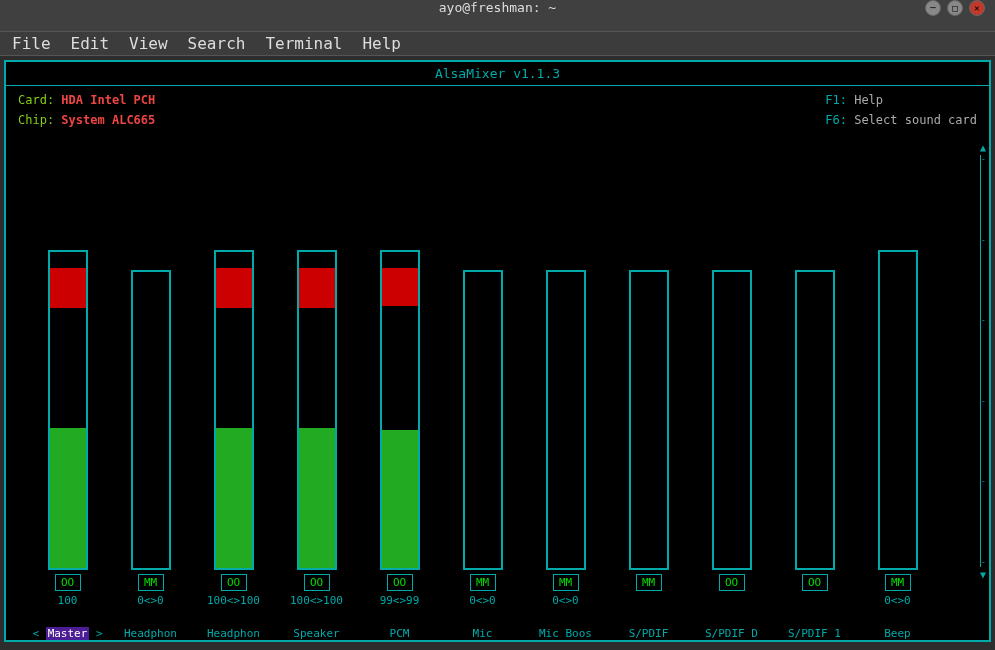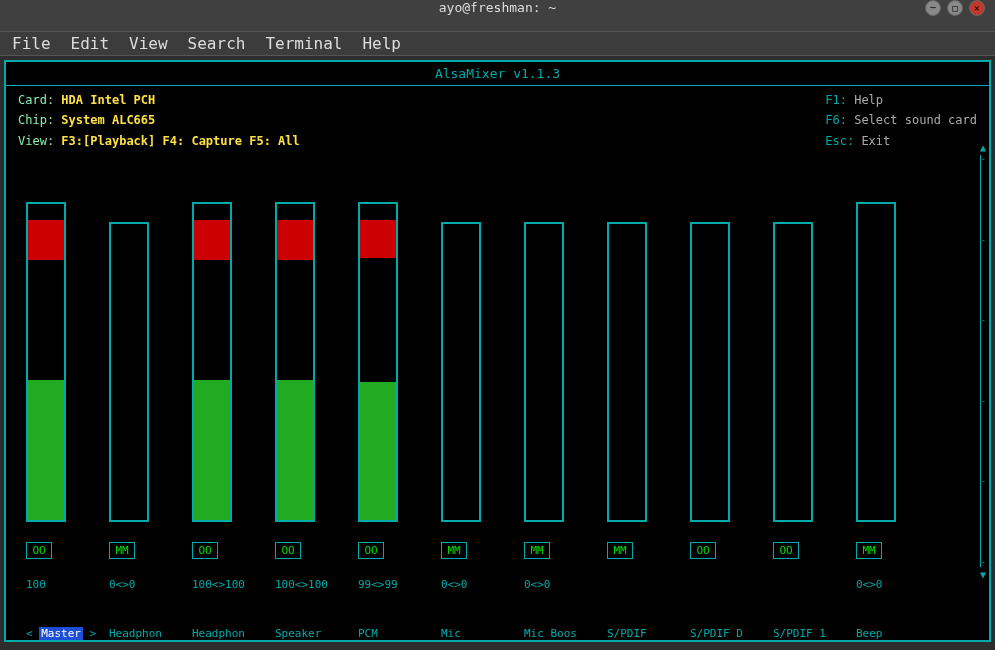--- a/index.html
+++ b/index.html
@@ -88,24 +88,24 @@
       display: flex;
       justify-content: space-between;
       padding: 4px 12px;
     }
     .info-left {
       color: #aaa;
       font-size: 12px;
       line-height: 1.7;
     }
     .info-left span.key {
-      color: #86efac;
+      color: #84cc16;
     }
     .info-left span.val {
-      color: #fde047;
+      color: #ef4444;
       font-weight: bold;
     }
     .info-right {
       color: #aaa;
       font-size: 12px;
       line-height: 1.7;
       text-align: left;
     }
     .info-right .key {
       color: #00aaaa;
@@ -146,24 +146,23 @@
       display: flex;
       align-items: flex-end;
       padding: 8px 20px 0 20px;
       gap: 0;
       overflow: hidden;
     }
 
     .channel {
       display: flex;
       flex-direction: column;
-      align-items: flex-start;
+      align-items: center;
       width: 83px;
       flex-shrink: 0;
-      gap: 16px;
     }
 
     
     .fader-container {
       width: 40px;
       height: 320px;
       border: 2px solid #00aaaa;
       position: relative;
       display: flex;
       flex-direction: column;
@@ -244,26 +243,24 @@
 </div>
 
 <div class="alsamixer-container">
 
   <div class="alsa-title">AlsaMixer v1.1.3</div>
 
   <div class="info-row">
     <div class="info-left">
       <div><span class="key">Card: </span><span class="val">HDA Intel PCH</span></div>
       <div><span class="key">Chip: </span><span class="val">System ALC665</span></div>
-      <div><span class="key">View: </span><span class="val">F3:[Playback] F4: Capture  F5: All</span></div>
     </div>
     <div class="info-right">
       <div><span class="key">F1:   </span>Help</div>
       <div><span class="key">F6:   </span>Select sound card</div>
-      <div><span class="key">Esc: </span>Exit</div>
     </div>
   </div>
 
   <div class="scroll-indicator">
     <div class="scroll-arrow">▲</div>
     <div class="scroll-track">
       <div class="scroll-dash">-</div>
       <div class="scroll-dash">-</div>
       <div class="scroll-dash">-</div>
       <div class="scroll-dash">-</div>
@@ -279,21 +276,21 @@
       <div class="fader-container">
         <div class="fader-fill">
           <div class="fader-red" style="height:40px"></div>
           <div class="fader-gap" style="height:120px"></div>
           <div class="fader-green" style="height:140px"></div>
         </div>
       </div>
 
       <div class="mm-box">OO</div>
       <div class="vol-value">100</div>
-      <div class="ch-label"><span style="color:#00aaaa">&lt; </span><span style="background:#1d4ed8;color:#fff;padding:0 2px">Master</span><span style="color:#00aaaa"> &gt;</span></div>
+      <div class="ch-label"><span style="color:#00aaaa">&lt; </span><span style="background:#4c1d95;color:#fff;padding:0 2px">Master</span><span style="color:#00aaaa"> &gt;</span></div>
     </div>
       <div class="channel">
 
       <div class="fader-container" style="height: 300px;">
       </div>
 
       <div class="mm-box">MM</div>
       <div class="vol-value">0&lt;&gt;0</div>
       <div class="ch-label">Headphon</div>
     </div>

